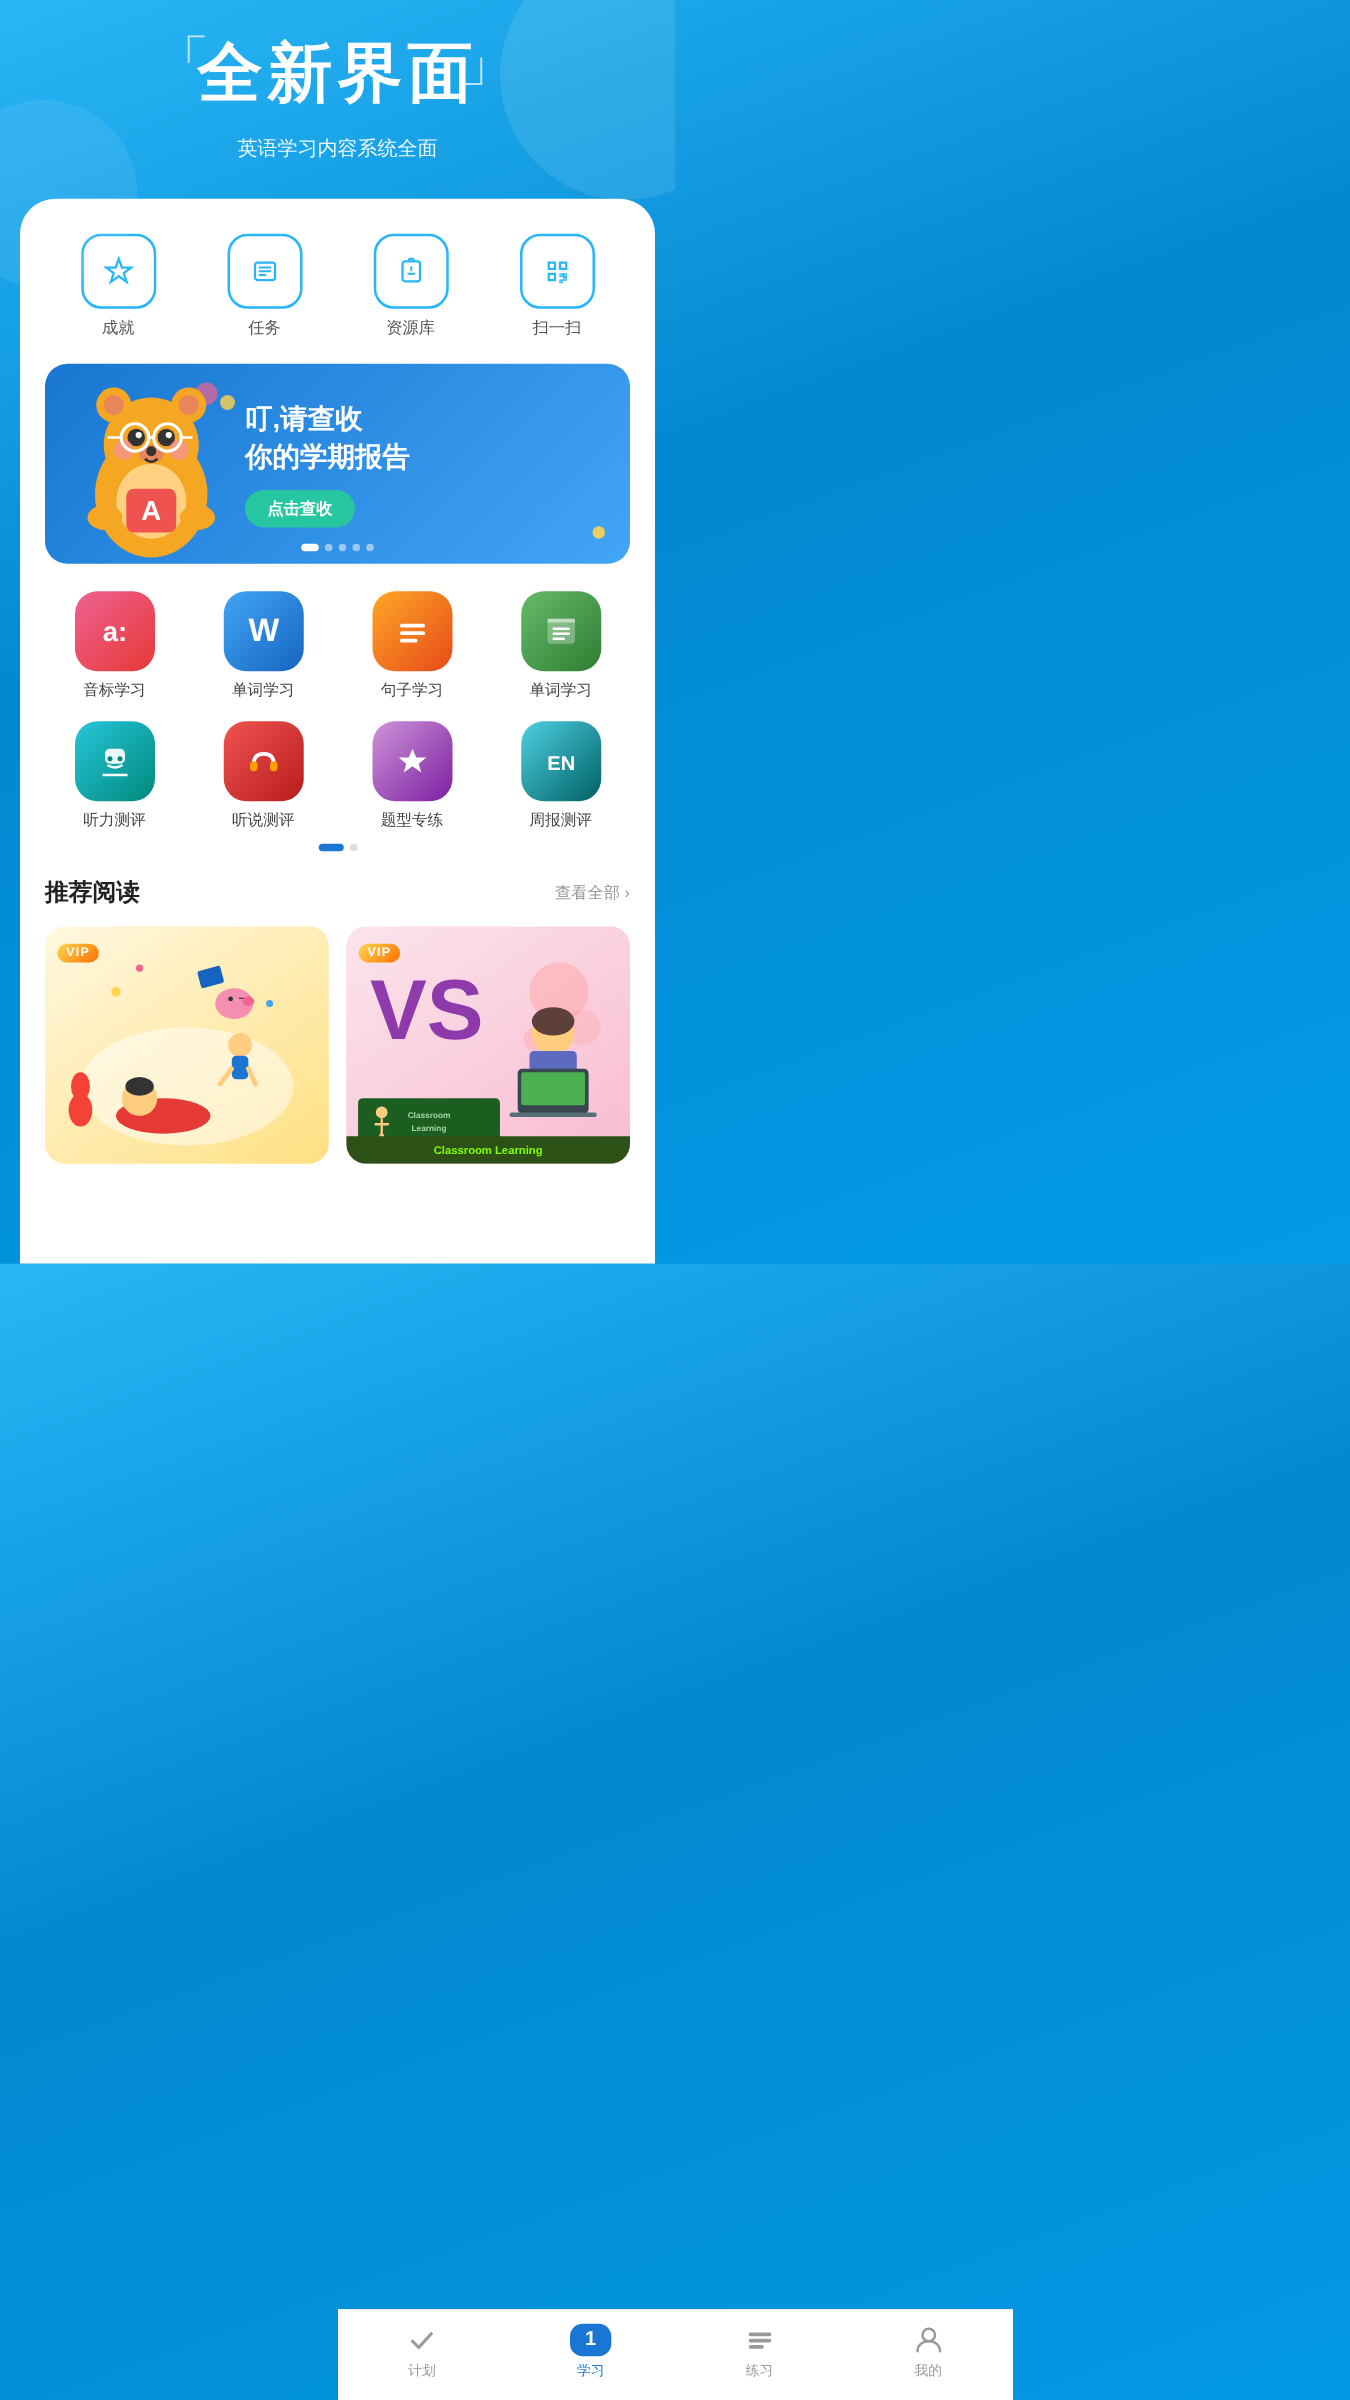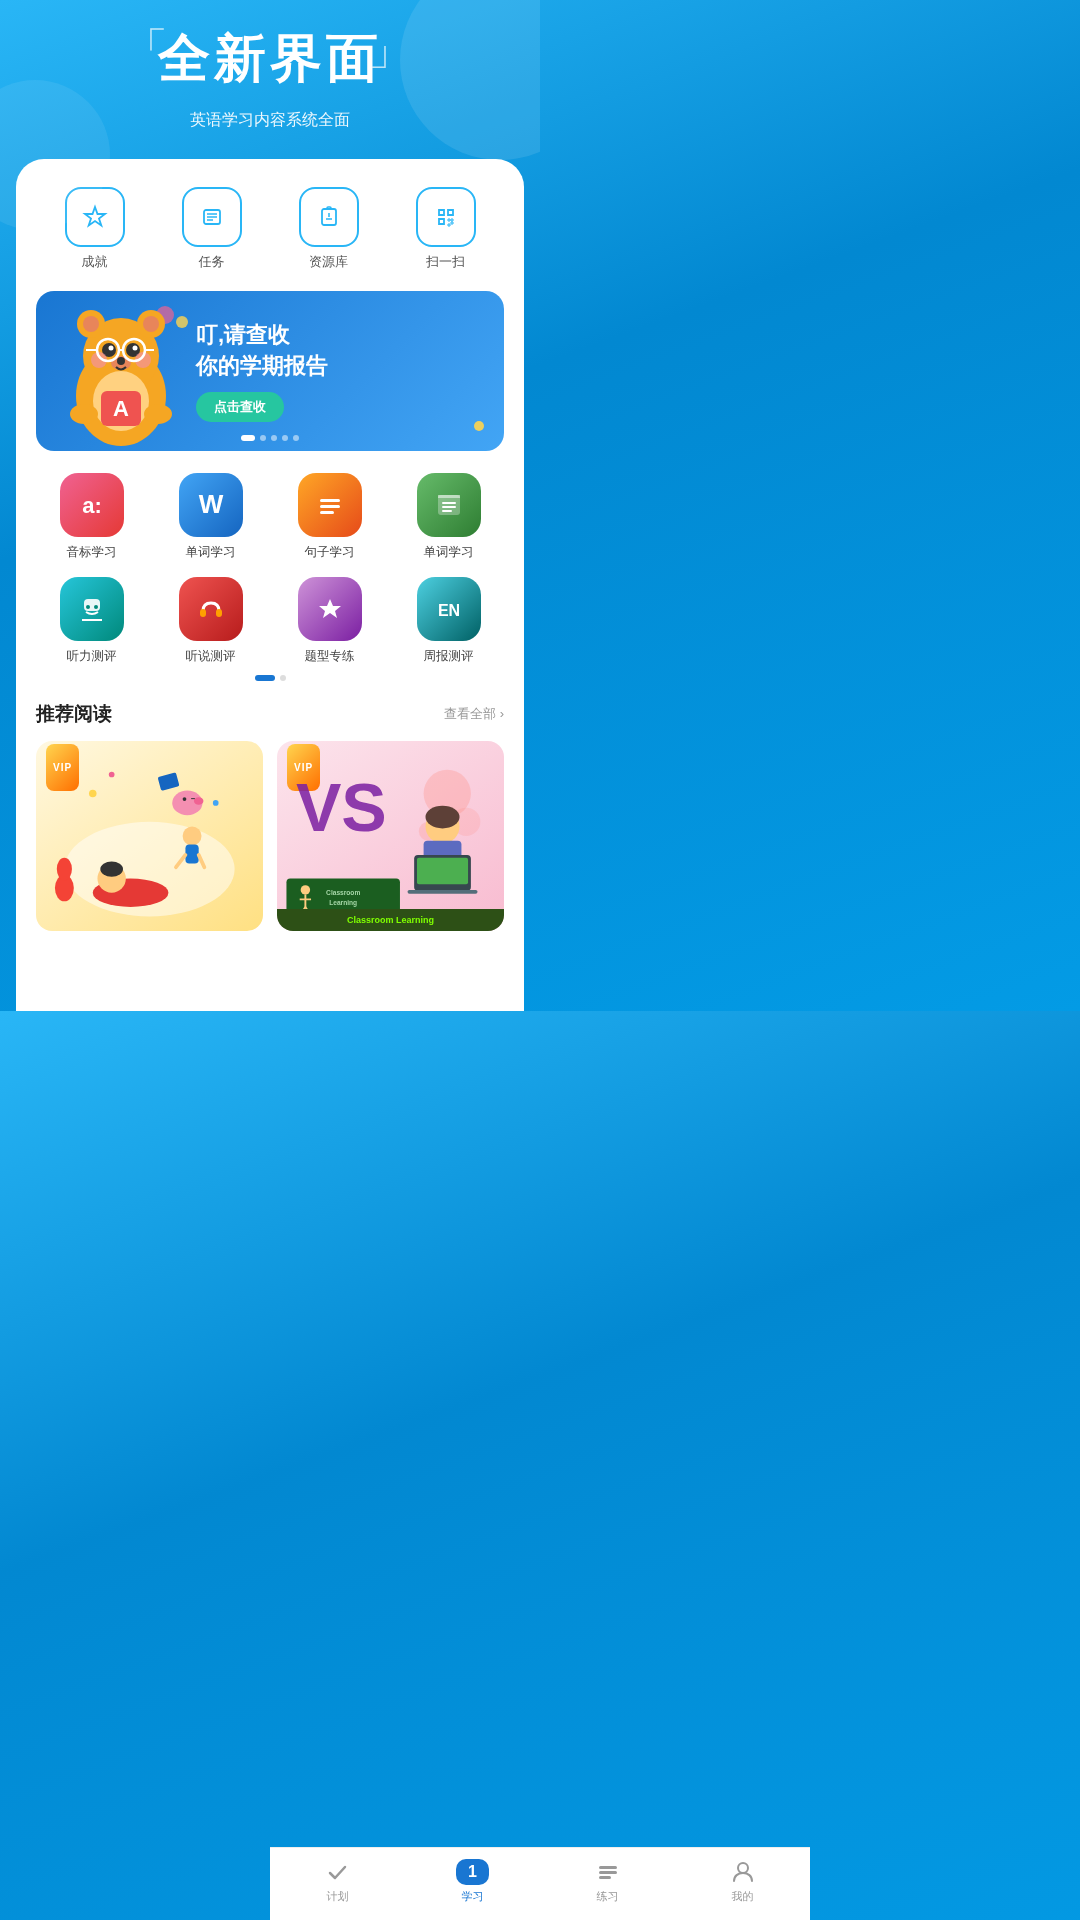--- a/index.html
+++ b/index.html
@@ -240,27 +240,27 @@
       cursor: pointer;
     }
     .card-yellow {
       background: linear-gradient(145deg, #fff8e1, #ffe082);
     }
     .card-peach {
       background: linear-gradient(145deg, #fce4ec, #f8bbd0);
     }
     .vip-badge {
       position: absolute;
-      top: 3px;
+      top: 14px;
       left: 10px;
       background: linear-gradient(135deg, #ffd54f, #ff6f00);
       color: white;
       font-size: 10px;
       font-weight: 700;
-      padding: 18px 7px;
+      padding: 2px 7px;
       border-radius: 8px;
       letter-spacing: 1px;
     }
     
     .card-yellow .illus {
       position: absolute;
       inset: 0;
       overflow: hidden;
     }
     .card-peach .illus {

